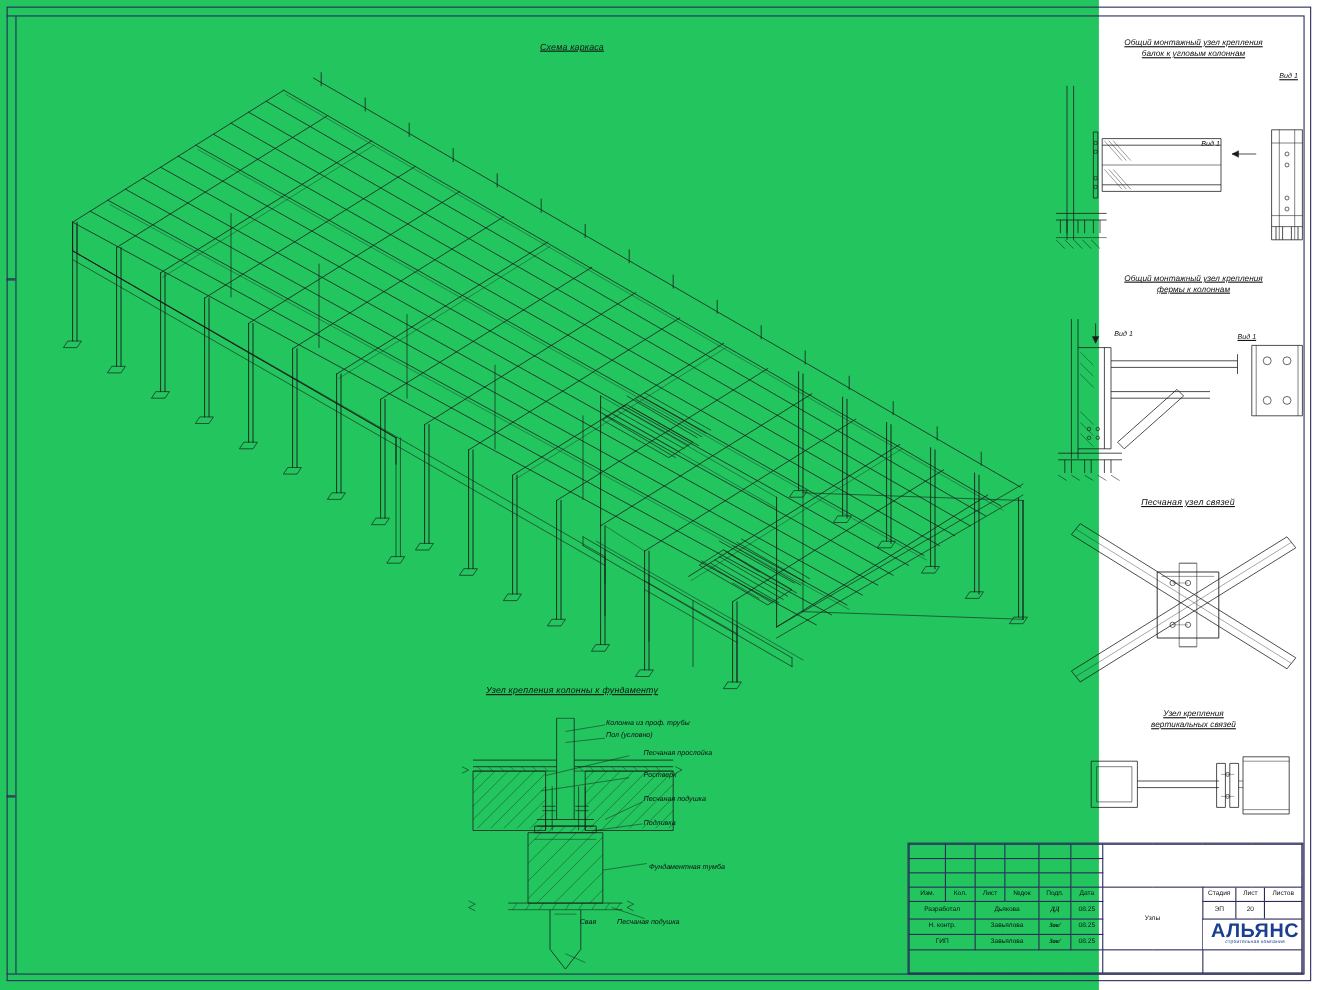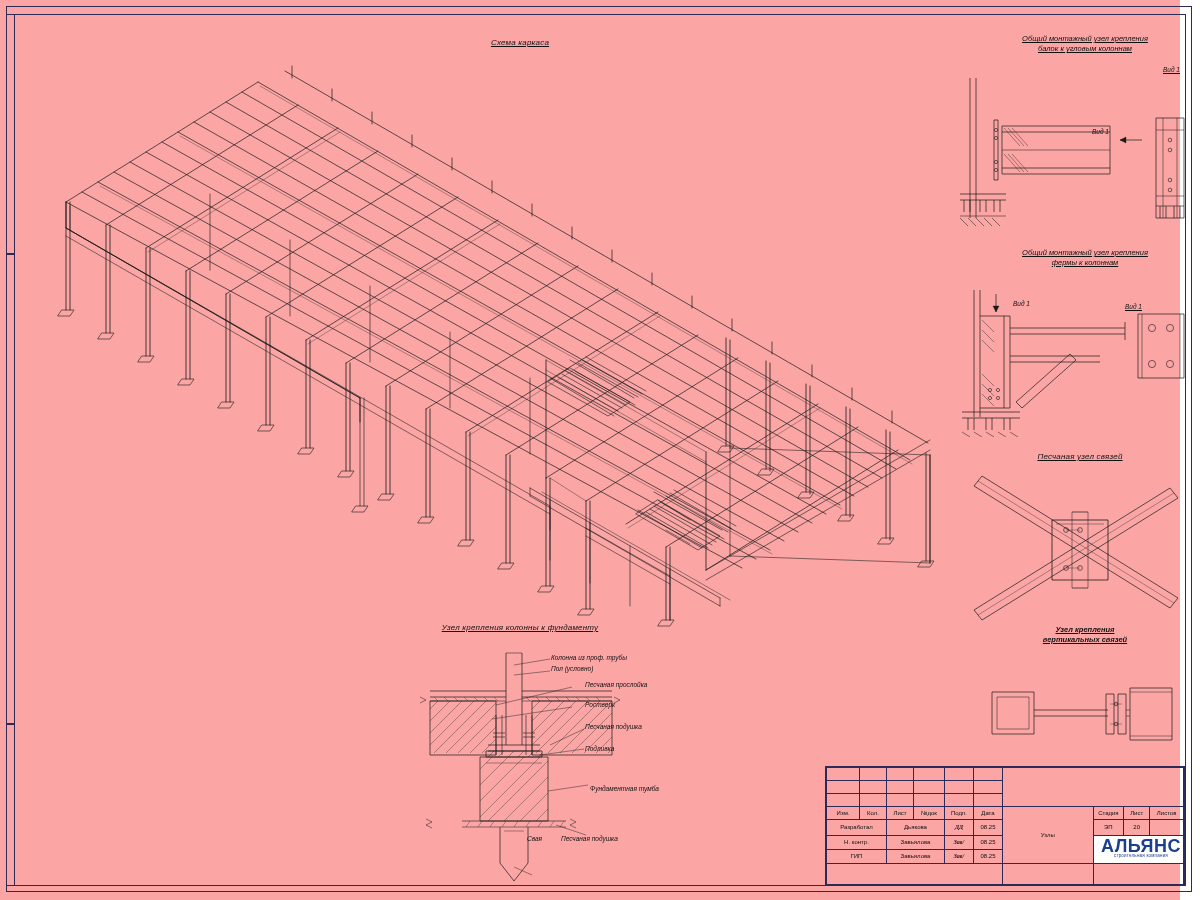--- a/index.html
+++ b/index.html
@@ -8,23 +8,23 @@
     background: #ffffff;
   }
   body {
     width: 1200px;
     height: 900px;
     font-family: "Liberation Sans", sans-serif;
     overflow: hidden;
   }
   #sheet {
     position: relative;
-    width: 1180px;
+    width: 999px;
     height: 900px;
-    background: #fca5a5;
+    background: #22c55e;
   }
   
   .frame-outer {
     position: absolute;
     left: 6px; top: 6px;
     width: 1186px; height: 886px;
     border: 1px solid #2b2b5a;
     box-sizing: border-box;
   }
   .frame-inner {
@@ -597,21 +597,21 @@
 
         <path d="M100 0 L100 165" stroke-width="0.5" opacity="0"></path>
         <path d="M112 44 L112 120" stroke-width="0.5"></path>
         <path d="M128 44 L128 120" stroke-width="0.5"></path>
         <path d="M112 44 L128 44"></path>
         <path d="M112 120 L128 120"></path>
       </g>
     </svg>
   </div>
 
-  <div class="ttl2" style="left:1000px; top:625px; width:170px;font-weight:bold;">
+  <div class="ttl2" style="left:1000px; top:644px; width:170px;">
     <span style="white-space:pre-line;">Узел крепления
 вертикальных связей</span>
   </div>
 
   <div class="viewbox" style="left:980px; top:680px; width:200px; height:70px;">
     <svg width="200" height="70" viewBox="0 0 200 70">
       <g fill="none" stroke="#1a1a1a" stroke-width="0.7">
 
         <path d="M12 12 L54 12 L54 54 L12 54 Z"></path>
         <path d="M17 17 L49 17 L49 49 L17 49 Z" stroke-width="0.5"></path>

